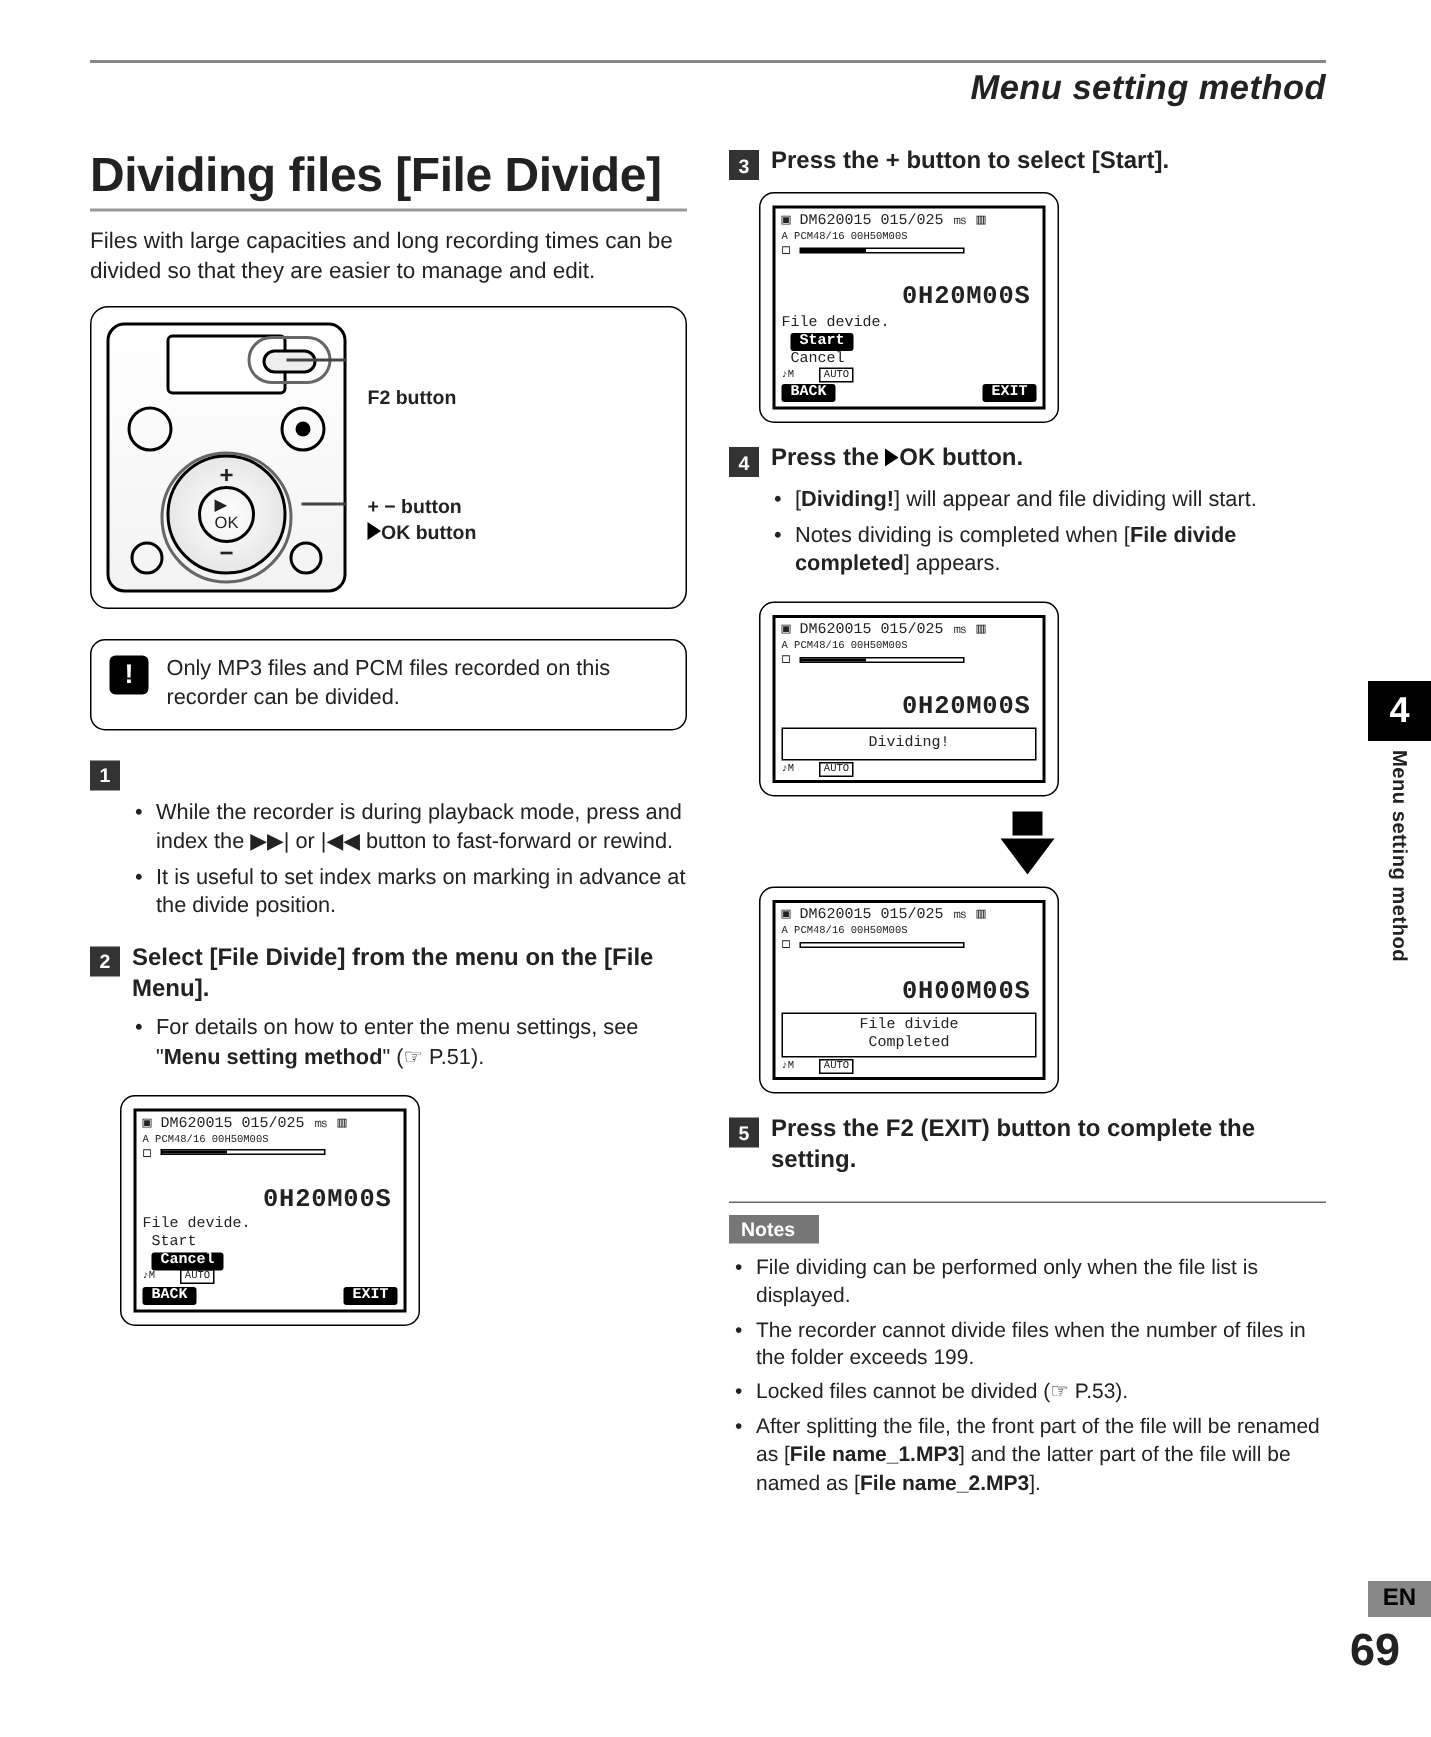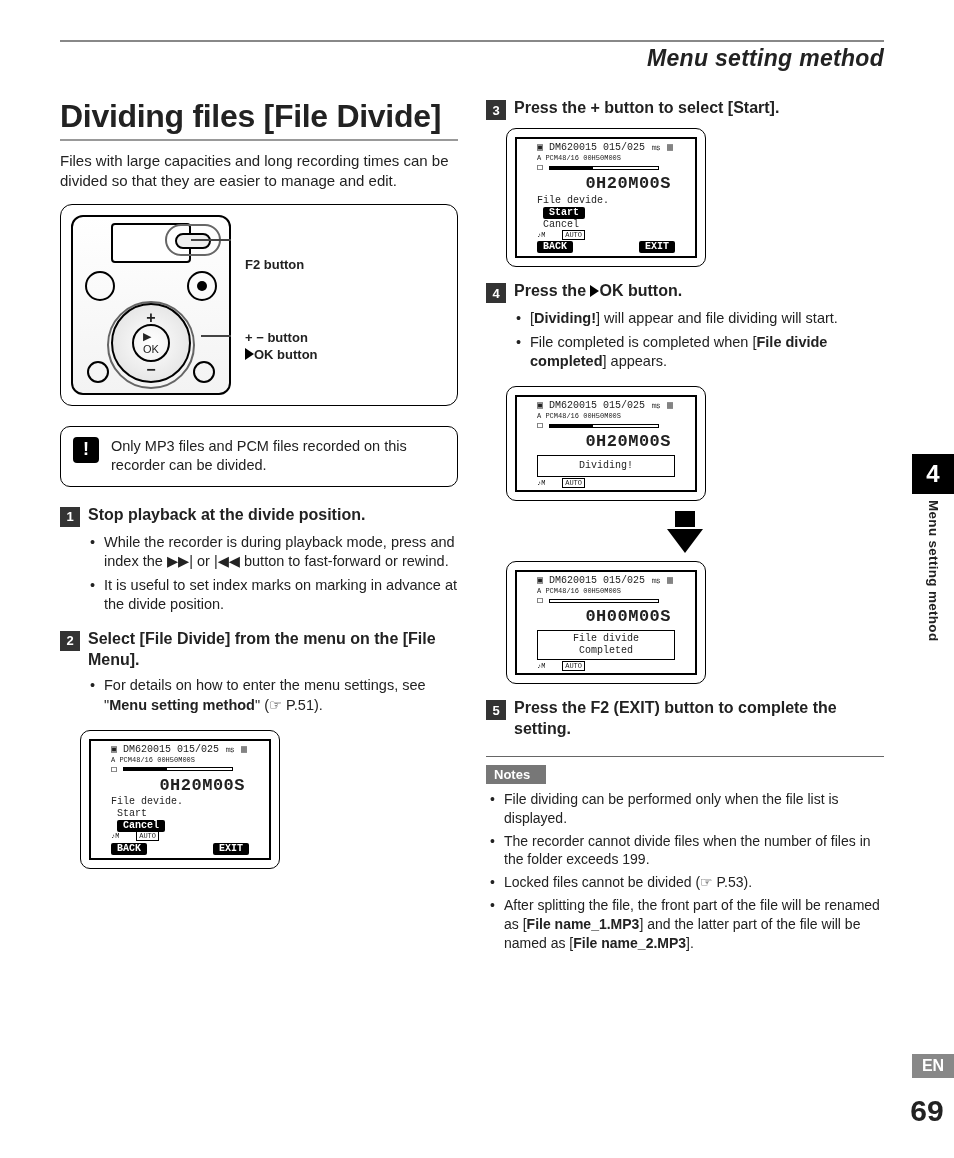--- a/index.html
+++ b/index.html
@@ -101,24 +101,24 @@
   .step-text b { font-weight:800; }
 
   ul.sub { list-style:none; padding-left:30px; margin:6px 0 14px 0; }
   ul.sub li { position:relative; padding-left:14px; font-size:14.5px; line-height:1.35; margin-bottom:4px; }
   ul.sub li::before { content:"•"; position:absolute; left:0; top:0; }
   ul.sub li b { font-weight:700; }
 
   .lcd-box { border:1.5px solid #000; border-radius:10px; padding:8px; width:200px; margin:8px 0 14px 20px;}
   .lcd {
     border:2px solid #000; background:#fff; font-family:"Courier New",monospace;
-    font-size:10px; line-height:1.2; padding:3px 20px;
+    font-size:10px; line-height:1.2; padding:3px 4px;
   }
   .lcd .row { white-space:nowrap; }
-  .lcd .big { font-size:17px; font-weight:900; letter-spacing:0.5px; text-align:right; padding-right:4px;}
+  .lcd .big { font-size:17px; font-weight:900; letter-spacing:0.5px; text-align:right; padding-right:4px;margin-top:15px;}
   .lcd .sm{font-size:7px;}
   .lcd .inv { background:#000; color:#fff; padding:0 6px; display:inline-block; font-weight:700; border-radius:2px;}
   .lcd .bar { display:block; height:4px; background:linear-gradient(to right,#000 40%,#fff 40%); border:1px solid #000; margin:1px 0;}
   .lcd .footer{display:flex;justify-content:space-between;margin-top:2px;}
 
   .col-right .lcd-box { margin-left:20px; }
   .arrow-down {
     width:0;height:0;border-left:18px solid transparent;border-right:18px solid transparent;
     border-top:24px solid #000; margin:2px auto 6px auto;
   }
@@ -140,25 +140,25 @@
   .side-tab .chapnum {
     background:#000; color:#fff; font-size:24px; font-weight:700;
     padding:6px 0; margin-bottom:6px;
   }
   .side-tab .vtext {
     writing-mode: vertical-rl; font-weight:700; font-size:13.5px;
     margin:4px auto; letter-spacing:0.3px;
   }
   .lang-badge {
     position:absolute; right:0; bottom:80px; width:42px;
-    background:#888; color:#ffffff; font-weight:800; text-align:center;
+    background:#888; color:#000000; font-weight:800; text-align:center;
     font-size:16px; padding:3px 0;
   }
   .page-num {
-    position:absolute; right:0; bottom:30px; width:54px; text-align:center;
+    position:absolute; right:0; bottom:40px; width:54px; 
     font-size:30px; font-weight:800;
   }
   .play-tri { display:inline-block; width:0; height:0; border-top:6px solid transparent; border-bottom:6px solid transparent; border-left:9px solid #000; vertical-align:-1px;}
 </style>
 </head>
 <body>
 
 <div class="page">
   <div class="header-rule"></div>
   <div class="header-title">Menu setting method</div>
@@ -196,21 +196,20 @@
         </div>
       </div>
 
       <div class="warn-box">
         <div class="warn-icon">!</div>
         <div class="warn-text">Only MP3 files and PCM files recorded on this recorder can be divided.</div>
       </div>
 
       <div class="step">
         <div class="step-num">1</div>
-        <div class="step-text">Stop playback at the divide position.</div>
       </div>
       <ul class="sub">
         <li>While the recorder is during playback mode, press and index the  ▶▶|  or  |◀◀  button to fast-forward or rewind.</li>
         <li>It is useful to set index marks on marking in advance at the divide position.</li>
       </ul>
 
       <div class="step">
         <div class="step-num">2</div>
         <div class="step-text">
           <span>Select [</span><b>File Divide</b><span>] from the menu on the [</span><b>File Menu</b><span>].</span>
@@ -267,21 +266,21 @@
 
       
       <div class="step">
         <div class="step-num">4</div>
         <div class="step-text">
           <span>Press the </span><span class="play-tri"></span><b>OK</b><span> button.</span>
         </div>
       </div>
       <ul class="sub">
         <li><span>[</span><b>Dividing!</b><span>] will appear and file dividing will start.</span></li>
-        <li><span>File completed is completed when [</span><b>File divide completed</b><span>] appears.</span></li>
+        <li><span>Notes dividing is completed when [</span><b>File divide completed</b><span>] appears.</span></li>
       </ul>
 
       <div class="lcd-box">
         <div class="lcd">
           <div class="row">▣ DM620015 015/025 ㎳ ▥</div>
           <div class="row sm">A  PCM48/16  00H50M00S</div>
           <div class="row">◻ <span class="bar" style="display:inline-block;width:110px;vertical-align:middle;"></span></div>
           <div class="big">0H20M00S</div>
           <div style="border:1px solid #000;text-align:center;padding:4px 0;margin:2px 0;">Dividing!</div>
           <div class="row sm">♪M &nbsp;&nbsp; <span style="border:1px solid #000;padding:0 2px;">AUTO</span></div>

